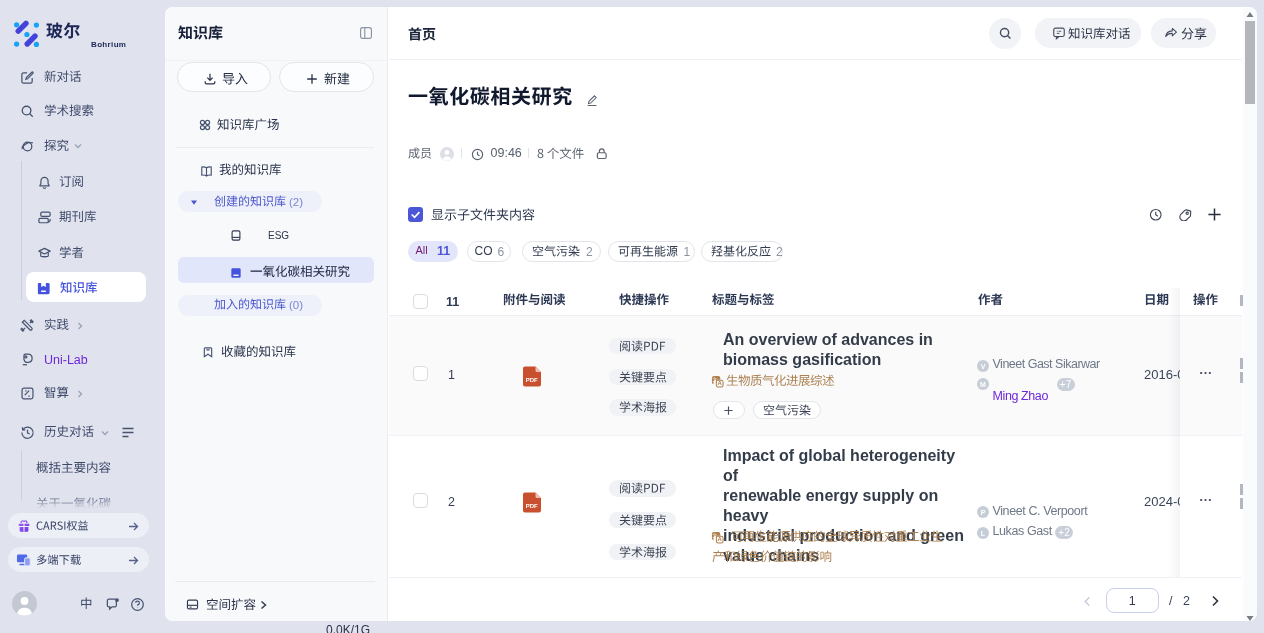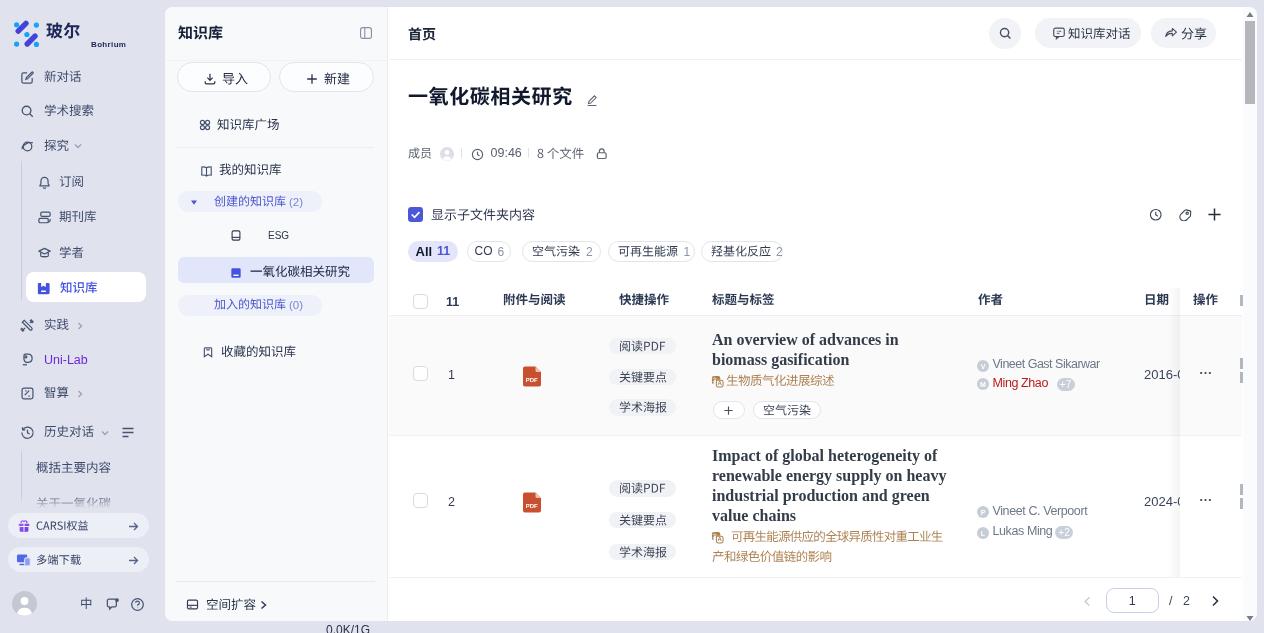--- a/index.html
+++ b/index.html
@@ -1,17 +1,17 @@
 <!DOCTYPE html>
 <html><head><meta charset="utf-8"><style>
 *{margin:0;padding:0;box-sizing:border-box;}
 html,body{width:1264px;height:633px;overflow:hidden;}
 body{background:#e0e2ed;font-family:"Liberation Sans",sans-serif;position:relative;}
 .abs{position:absolute;}
-.serif{font-family:Liberation Serif, serif;}
+.serif{font-family:Liberation Sans, sans-serif;margin-left:11px;}
 </style></head><body>
 
 <svg class="abs" style="left:0;top:0" width="165" height="633">
 <g stroke="#4343da" stroke-width="5.4" stroke-linecap="round">
  <line x1="18.2" y1="31.2" x2="26" y2="23.4"></line>
  <line x1="27.2" y1="44" x2="35" y2="36.2"></line>
 </g>
 <g fill="#16a2f8">
  <circle cx="16.6" cy="24.8" r="2.6"></circle>
       <circle cx="36.4" cy="25.1" r="2.6"></circle>
@@ -323,21 +323,21 @@
     <path d="M8 4.5 V8 L10.4 9.8"></path>
   </svg>
 <svg class="abs" style="left:1178.5px;top:207.5px" width="13.5" height="13.5" viewBox="0 0 16 16" fill="none" stroke="#3c4454" stroke-width="1.3">
 <path d="M8.8 2.2 L13 3.4 A1.3 1.3 0 0 1 13.9 4.7 L13.6 9 A2 2 0 0 1 13 10.3 L9.8 13.2 A4.8 4.8 0 1 1 3.2 6.5 L6.9 2.8 A2.6 2.6 0 0 1 8.8 2.2 Z"></path>
 <circle cx="9.7" cy="6.3" r="1.4"></circle>
   </svg>
 <svg class="abs" style="left:1207px;top:206.5px" width="15" height="15" viewBox="0 0 16 16" stroke="#272f3d" stroke-width="1.6" fill="none">
 <path d="M8 1.5 V14.5 M1.5 8 H14.5"></path>
   </svg>
 <div class="abs" style="left:408px;top:240.5px;width:50px;height:21.5px;border-radius:11px;background:#e3e6fa;"></div>
-<div class="abs" style="left:415.5px;top:244px;font-size:13px;font-weight:bold;color:#0f172a;">All</div>
+<div class="abs" style="left:415.5px;top:244px;font-size:11px;font-weight:normal;color:#701a75;">All</div>
 <div class="abs" style="left:437px;top:244px;font-size:12.5px;font-weight:bold;color:#4b55d6;">11</div>
 <div class="abs" style="left:466.5px;top:240.5px;width:44.5px;height:21.5px;border-radius:11px;background:#fff;border:1px solid #e2e4e9;"></div>
 <div class="abs" style="left:497.5px;top:244.5px;font-size:12px;color:#8b93a3;">6</div>
 <div class="abs" style="left:474.5px;top:244px;font-size:12px;color:#323c50;">CO</div>
 <div class="abs" style="left:522px;top:240.5px;width:79px;height:21.5px;border-radius:11px;background:#fff;border:1px solid #e2e4e9;"></div>
 <svg style="position:absolute;overflow:visible;left:532px;top:244.5px;" width="48" height="13">
     <path transform="translate(0 10.56) scale(0.012000 -0.012000)" d="M459 300H538V-12H459ZM76 718H926V517H849V649H150V492H76ZM182 343H825V275H182ZM77 22H927V-46H77ZM564 537 611 587Q648 568 691 546Q733 524 775 500Q818 477 855 455Q892 433 919 415L869 357Q844 375 808 397Q771 420 729 445Q688 470 645 494Q602 517 564 537ZM384 590 436 544Q397 509 347 473Q298 437 243 405Q188 373 129 348L85 413Q174 444 250 492Q326 540 384 590ZM424 824 502 846Q520 813 540 772Q560 731 571 703L489 675Q479 704 461 747Q442 789 424 824Z M1241 729H1927V663H1241ZM1254 590H1853V527H1254ZM1153 448H1727V382H1153ZM1257 842 1332 824Q1304 746 1267 672Q1229 598 1186 536Q1143 473 1095 425Q1088 431 1076 440Q1063 448 1050 457Q1038 466 1028 470Q1101 536 1161 635Q1221 734 1257 842ZM1695 448H1771Q1773 379 1778 313Q1783 247 1791 189Q1800 132 1812 88Q1824 44 1842 19Q1860 -5 1884 -5Q1898 -5 1903 31Q1909 68 1910 131Q1921 118 1936 106Q1951 95 1963 87Q1958 -2 1941 -40Q1924 -79 1879 -79Q1825 -79 1790 -38Q1756 4 1736 76Q1717 148 1708 244Q1698 339 1695 448Z M2322 550H2959V478H2322ZM2391 777H2889V705H2391ZM2467 313H2822V242H2467ZM2475 506H2550Q2541 462 2531 414Q2520 365 2510 320Q2499 275 2490 242H2414Q2424 277 2435 322Q2447 367 2457 416Q2468 464 2475 506ZM2802 313H2878Q2878 313 2878 306Q2877 300 2877 293Q2876 285 2875 279Q2868 180 2859 117Q2850 53 2838 17Q2826 -18 2809 -34Q2791 -51 2770 -58Q2750 -64 2718 -65Q2689 -67 2638 -66Q2587 -65 2529 -62Q2528 -45 2520 -25Q2512 -5 2500 10Q2541 7 2580 5Q2619 3 2650 3Q2680 2 2695 2Q2713 2 2724 4Q2736 5 2745 12Q2758 22 2769 55Q2779 87 2787 148Q2794 209 2801 302ZM2089 772 2131 827Q2162 811 2198 792Q2234 773 2267 754Q2300 736 2322 722L2278 660Q2257 675 2225 695Q2192 715 2156 735Q2120 756 2089 772ZM2042 499 2083 554Q2113 540 2148 521Q2183 502 2215 484Q2248 466 2269 452L2227 390Q2207 404 2175 423Q2143 442 2108 463Q2073 483 2042 499ZM2076 -16Q2103 22 2136 76Q2169 129 2203 190Q2237 250 2266 306L2321 257Q2295 204 2264 147Q2232 90 2200 35Q2169 -20 2139 -67Z M3057 290H3945V223H3057ZM3344 729H3748V661H3344ZM3462 397H3538V-79H3462ZM3426 260 3486 234Q3441 171 3376 113Q3310 56 3235 10Q3160 -35 3086 -64Q3081 -54 3072 -43Q3063 -31 3054 -21Q3045 -10 3036 -2Q3110 22 3184 62Q3258 102 3321 154Q3385 205 3426 260ZM3571 262Q3611 205 3674 155Q3737 105 3812 67Q3888 29 3964 6Q3956 -1 3946 -13Q3937 -24 3928 -36Q3920 -48 3914 -58Q3837 -30 3761 14Q3685 58 3619 114Q3554 171 3509 235ZM3044 639 3077 690Q3106 682 3138 671Q3170 659 3199 647Q3228 635 3248 623L3215 566Q3196 577 3167 591Q3138 604 3106 617Q3074 630 3044 639ZM3113 783 3143 832Q3172 825 3205 812Q3237 800 3267 787Q3297 774 3316 763L3284 707Q3265 720 3236 733Q3207 747 3174 760Q3142 774 3113 783ZM3070 383Q3107 415 3156 465Q3205 514 3251 564L3296 517Q3256 471 3211 423Q3167 374 3124 332ZM3708 729H3781V478Q3781 446 3788 441Q3795 437 3809 437Q3816 437 3827 437Q3838 437 3846 437Q3853 437 3861 438Q3869 439 3873 442Q3877 444 3881 450Q3885 456 3886 468Q3888 480 3889 506Q3890 532 3891 568Q3901 557 3921 548Q3940 538 3955 533Q3954 500 3951 467Q3949 435 3944 421Q3939 407 3930 398Q3921 388 3910 383Q3899 378 3883 376Q3868 374 3854 374Q3846 374 3835 374Q3823 374 3812 374Q3800 374 3794 374Q3778 374 3761 378Q3743 382 3730 392Q3718 402 3713 420Q3708 437 3708 482ZM3515 840 3591 841Q3587 706 3559 611Q3532 516 3474 452Q3417 388 3321 345Q3317 352 3308 363Q3298 374 3287 385Q3277 396 3269 402Q3361 436 3414 493Q3467 549 3490 635Q3513 720 3515 840Z" fill="#323c50"></path>
   </svg>
 <div class="abs" style="left:586px;top:244.5px;font-size:12px;color:#8b93a3;">2</div>
 <div class="abs" style="left:607.5px;top:240.5px;width:87px;height:21.5px;border-radius:11px;background:#fff;border:1px solid #e2e4e9;"></div>
@@ -414,21 +414,21 @@
   </svg>
 <svg class="abs" style="left:976.5px;top:360px" width="12" height="12" viewBox="0 0 12 12">
 <circle cx="6" cy="6" r="6" fill="#c6cdd6"></circle>
 <text x="6" y="8.6" font-size="7" font-weight="bold" fill="#fff" text-anchor="middle" font-family="Liberation Sans">V</text>
   </svg>
 <div class="abs" style="left:992.5px;top:356.8px;font-size:12.5px;letter-spacing:-0.5px;color:#6e7888;">Vineet Gast Sikarwar</div>
 <svg class="abs" style="left:976.5px;top:378.2px" width="12" height="12" viewBox="0 0 12 12">
 <circle cx="6" cy="6" r="6" fill="#c6cdd6"></circle>
 <text x="6" y="8.6" font-size="7" font-weight="bold" fill="#fff" text-anchor="middle" font-family="Liberation Sans">M</text>
   </svg>
-<div class="abs" style="left:992.5px;top:376px;font-size:12.5px;letter-spacing:-0.4px;color:#b91c1c;">Ming Zhao</div>
+<div class="abs" style="left:992.5px;top:389px;font-size:12.5px;letter-spacing:-0.4px;color:#6d28d9;">Ming Zhao</div>
 <div class="abs" style="left:1056.5px;top:377.5px;width:18px;height:13.5px;border-radius:7px;background:#c9cfd8;color:#fff;font-size:10px;text-align:center;line-height:13.5px;">+7</div>
 <div class="abs" style="left:1144px;top:367.2px;width:36px;overflow:hidden;font-size:13px;color:#39445a;white-space:nowrap;">2016-04</div>
 <div class="abs" style="left:1199px;top:365px;font-size:13px;font-weight:bold;letter-spacing:1px;color:#4a5264;">⋯</div>
 <div class="abs" style="left:413px;top:492.5px;width:15px;height:15px;border:1.5px solid #d8dbe2;border-radius:4px;background:#fff;"></div>
 <div class="abs" style="left:448px;top:495.3px;font-size:12.5px;color:#333d52;">2</div>
 <svg class="abs" style="left:522px;top:490.5px" width="22" height="23" viewBox="0 0 22 23">
 <path d="M3 1.5 H13.5 L19 7 V19.5 A2 2 0 0 1 17 21.5 H3 A2 2 0 0 1 1 19.5 V3.5 A2 2 0 0 1 3 1.5Z" fill="#c8502e"></path>
 <path d="M13.5 1.5 L19 7 H15 A1.5 1.5 0 0 1 13.5 5.5Z" fill="#efc0b1"></path>
 <text x="9.7" y="16.5" font-family="Liberation Sans" font-size="6" font-weight="bold" fill="#fff" text-anchor="middle">PDF</text>
   </svg>
@@ -459,21 +459,21 @@
   </svg>
 <svg class="abs" style="left:976.5px;top:506.2px" width="12" height="12" viewBox="0 0 12 12">
 <circle cx="6" cy="6" r="6" fill="#c6cdd6"></circle>
 <text x="6" y="8.6" font-size="7" font-weight="bold" fill="#fff" text-anchor="middle" font-family="Liberation Sans">P</text>
   </svg>
 <div class="abs" style="left:992.5px;top:503.5px;font-size:12.5px;letter-spacing:-0.4px;color:#6e7888;">Vineet C. Verpoort</div>
 <svg class="abs" style="left:976.5px;top:527px" width="12" height="12" viewBox="0 0 12 12">
 <circle cx="6" cy="6" r="6" fill="#c6cdd6"></circle>
 <text x="6" y="8.6" font-size="7" font-weight="bold" fill="#fff" text-anchor="middle" font-family="Liberation Sans">L</text>
   </svg>
-<div class="abs" style="left:992.5px;top:524.2px;font-size:12.5px;letter-spacing:-0.4px;color:#6e7888;">Lukas Ming</div>
+<div class="abs" style="left:992.5px;top:524.2px;font-size:12.5px;letter-spacing:-0.4px;color:#6e7888;">Lukas Gast</div>
 <div class="abs" style="left:1055px;top:525.8px;width:18px;height:13.5px;border-radius:7px;background:#c9cfd8;color:#fff;font-size:10px;text-align:center;line-height:13.5px;">+2</div>
 <div class="abs" style="left:1144px;top:494.2px;width:36px;overflow:hidden;font-size:13px;color:#39445a;white-space:nowrap;">2024-04</div>
 <div class="abs" style="left:1199px;top:492px;font-size:13px;font-weight:bold;letter-spacing:1px;color:#4a5264;">⋯</div>
 <div class="abs" style="left:1240px;top:295px;width:3px;height:11px;background:#9fa6b2;opacity:0.8;"></div>
 <div class="abs" style="left:1240px;top:358px;width:3px;height:11px;background:#9fa6b2;opacity:0.8;"></div>
 <div class="abs" style="left:1240px;top:372px;width:3px;height:11px;background:#9fa6b2;opacity:0.8;"></div>
 <div class="abs" style="left:1240px;top:484px;width:3px;height:11px;background:#9fa6b2;opacity:0.8;"></div>
 <div class="abs" style="left:1240px;top:498px;width:3px;height:11px;background:#9fa6b2;opacity:0.8;"></div>
 <svg class="abs" style="left:1082px;top:596px" width="11" height="11" viewBox="0 0 12 12" stroke="#c3c8da" stroke-width="1.5" fill="none">
     <path d="M8 1.5 L3.5 6 L8 10.5"></path>

